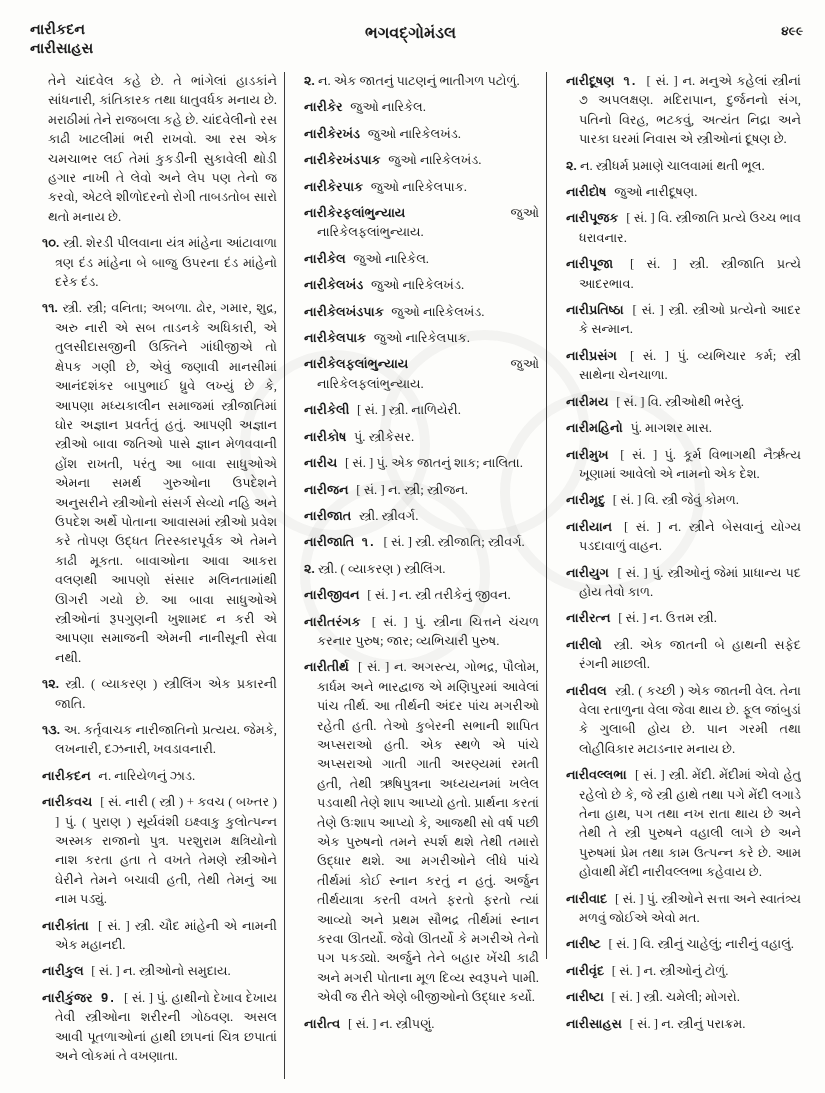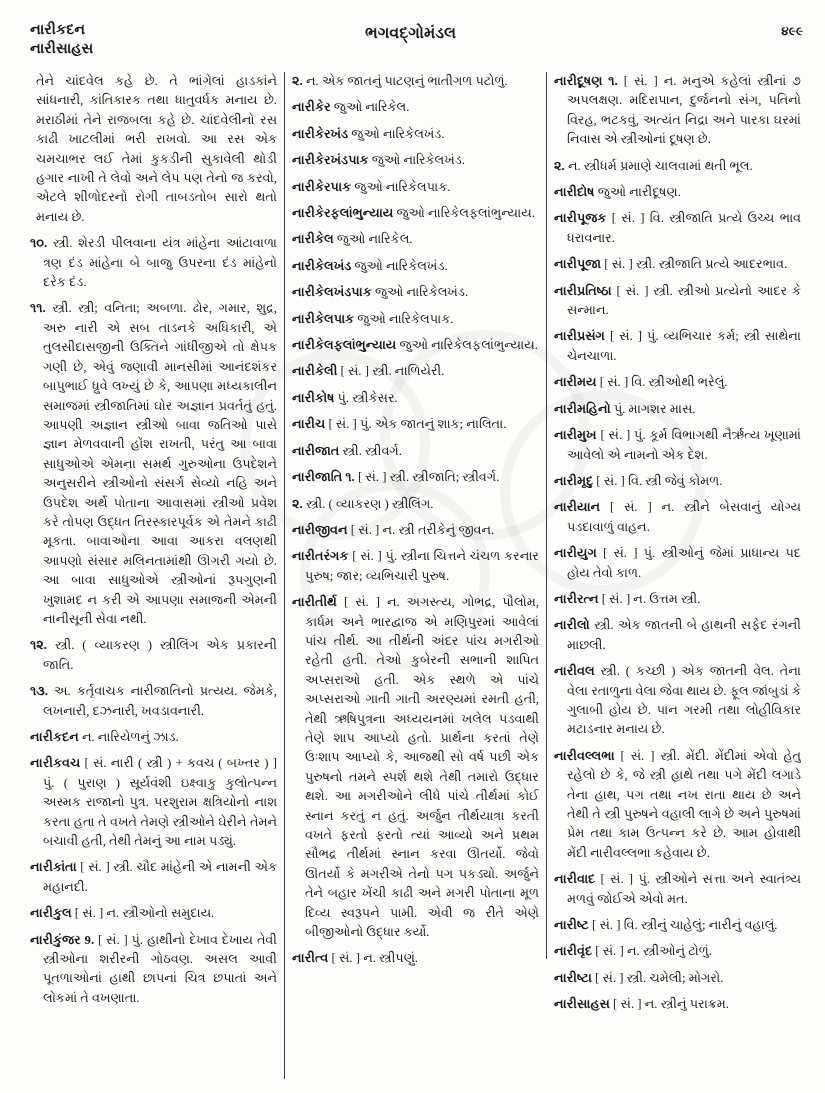--- a/index.html
+++ b/index.html
@@ -36,25 +36,25 @@
     text-align:justify;
     font-size:12.8px;
     line-height:19.4px;
     overflow:hidden;
   }
   .rule{
     width:1px;background:#3a3a3a;margin:0 7px;
     align-self:stretch;
   }
   .rule.r2{margin-bottom:120px;}
-  p.para{margin:0 0 7px 0;}
+  p.para{margin:0 0 7px 12px;}
   p.entry{padding-left:13px;text-indent:-13px;}
   p.sense{padding-left:13px;text-indent:-13px;}
   p.continuation{padding-left:6px;}
-  b.head{font-weight:bold;}
+  b.head{font-weight:bold;font-family:Liberation Mono, monospace;}
   b.num{font-weight:bold;}
 </style>
 </head>
 <body>
 
 <div class="page">
 
   <div class="wm wm1"></div>
   <div class="wm wm2"></div>
   <div class="wm wm3"></div>
@@ -91,20 +91,21 @@
         <p class="para entry"><b class="head">નારીકેરપાક </b>જુઓ નારિકેલપાક.</p>
         <p class="para entry"><b class="head">નારીકેરફલાંભુન્યાય </b>જુઓ નારિકેલફલાંભુન્યાય.</p>
         <p class="para entry"><b class="head">નારીકેલ </b>જુઓ નારિકેલ.</p>
         <p class="para entry"><b class="head">નારીકેલખંડ </b>જુઓ નારિકેલખંડ.</p>
         <p class="para entry"><b class="head">નારીકેલખંડપાક </b>જુઓ નારિકેલખંડ.</p>
         <p class="para entry"><b class="head">નારીકેલપાક </b>જુઓ નારિકેલપાક.</p>
         <p class="para entry"><b class="head">નારીકેલફલાંભુન્યાય </b>જુઓ નારિકેલફલાંભુન્યાય.</p>
         <p class="para entry"><b class="head">નારીકેલી </b>[ સં. ] સ્ત્રી. નાળિયેરી.</p>
         <p class="para entry"><b class="head">નારીકોષ </b>પું. સ્ત્રીકેસર.</p>
         <p class="para entry"><b class="head">નારીચ </b>[ સં. ] પું. એક જાતનું શાક; નાલિતા.</p>
+        <p class="para entry"><b class="head">નારીજન </b>[ સં. ] ન. સ્ત્રી; સ્ત્રીજન.</p>
         <p class="para entry"><b class="head">નારીજાત </b>સ્ત્રી. સ્ત્રીવર્ગ.</p>
         <p class="para entry"><b class="head">નારીજાતિ ૧. </b>[ સં. ] સ્ત્રી. સ્ત્રીજાતિ; સ્ત્રીવર્ગ.</p>
         <p class="para sense"><b class="num">૨. </b>સ્ત્રી. ( વ્યાકરણ ) સ્ત્રીલિંગ.</p>
         <p class="para entry"><b class="head">નારીજીવન </b>[ સં. ] ન. સ્ત્રી તરીકેનું જીવન.</p>
         <p class="para entry"><b class="head">નારીતરંગક </b>[ સં. ] પું. સ્ત્રીના ચિત્તને ચંચળ કરનાર પુરુષ; જાર; વ્યભિચારી પુરુષ.</p>
         <p class="para entry"><b class="head">નારીતીર્થ </b>[ સં. ] ન. અગસ્ત્ય, ગોભદ્ર, પૌલોમ, કાર્ધમ અને ભારદ્વાજ એ મણિપુરમાં આવેલાં પાંચ તીર્થ. આ તીર્થની અંદર પાંચ મગરીઓ રહેતી હતી. તેઓ કુબેરની સભાની શાપિત અપ્સરાઓ હતી. એક સ્થળે એ પાંચે અપ્સરાઓ ગાતી ગાતી અરણ્યમાં રમતી હતી, તેથી ઋષિપુત્રના અધ્યયનમાં ખલેલ પડવાથી તેણે શાપ આપ્યો હતો. પ્રાર્થના કરતાં તેણે ઉઃશાપ આપ્યો કે, આજથી સો વર્ષ પછી એક પુરુષનો તમને સ્પર્શ થશે તેથી તમારો ઉદ્ધાર થશે. આ મગરીઓને લીધે પાંચે તીર્થમાં કોઈ સ્નાન કરતું ન હતું. અર્જુન તીર્થયાત્રા કરતી વખતે ફરતો ફરતો ત્યાં આવ્યો અને પ્રથમ સૌભદ્ર તીર્થમાં સ્નાન કરવા ઊતર્યો. જેવો ઊતર્યો કે મગરીએ તેનો પગ પકડ્યો. અર્જુને તેને બહાર ખેંચી કાઢી અને મગરી પોતાના મૂળ દિવ્ય સ્વરૂપને પામી. એવી જ રીતે એણે બીજીઓનો ઉદ્ધાર કર્યો.</p>
         <p class="para entry"><b class="head">નારીત્વ </b>[ સં. ] ન. સ્ત્રીપણું.</p>
       </div>
     <div class="rule r2"></div>
     <div class="col">

